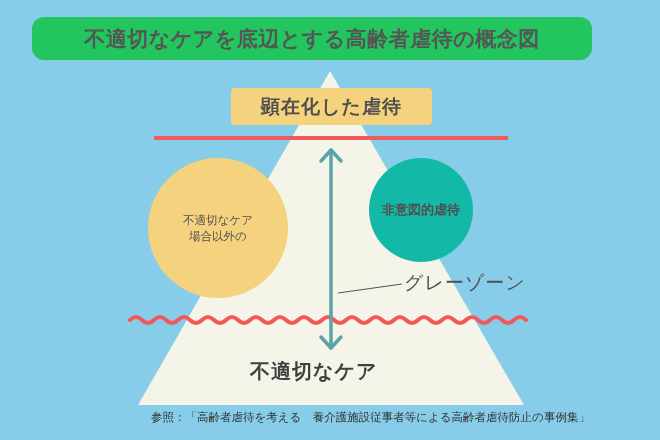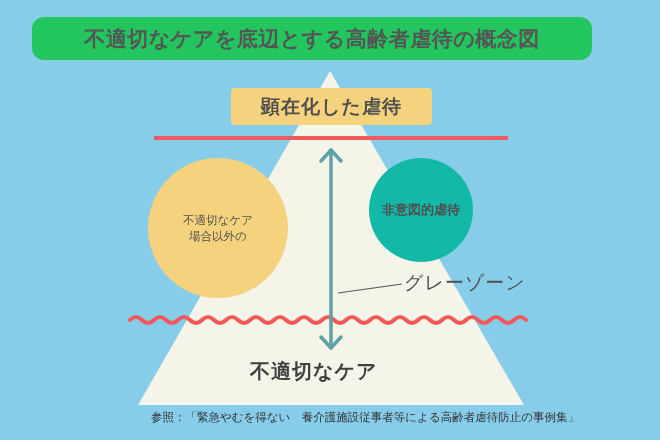--- a/index.html
+++ b/index.html
@@ -80,13 +80,13 @@
 </div>
 
 <div class="circle-right">
   <span>非意図的虐待</span>
 </div>
 
 <div class="gray-zone">グレーゾーン</div>
 
 <div class="bottom-label">不適切なケア</div>
 
-<div class="reference">参照：「緊急やむを得ない　養介護施設従事者等による高齢者虐待防止の事例集」</div>
+<div class="reference">参照：「高齢者虐待を考える　養介護施設従事者等による高齢者虐待防止の事例集」</div>
 
 </body></html>

